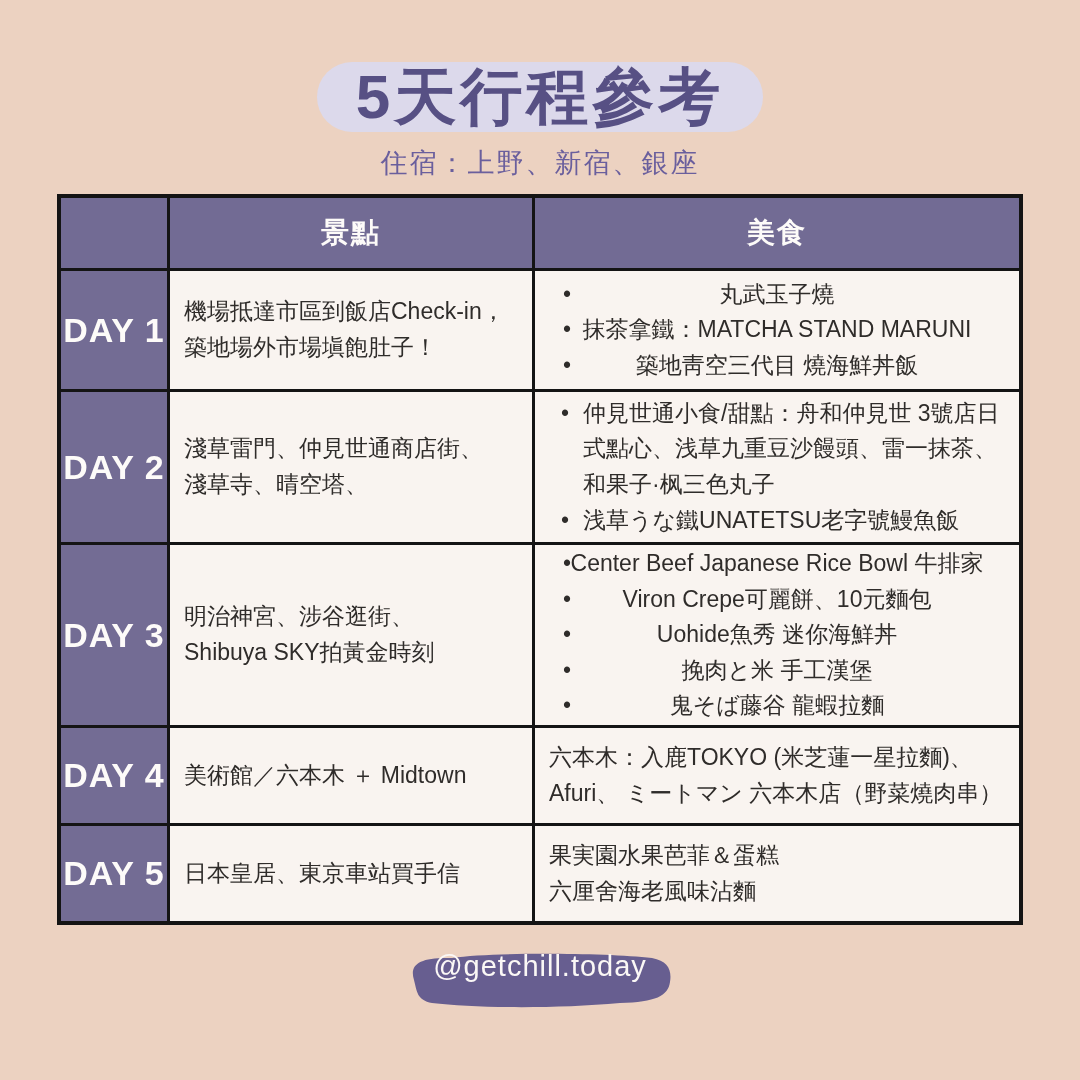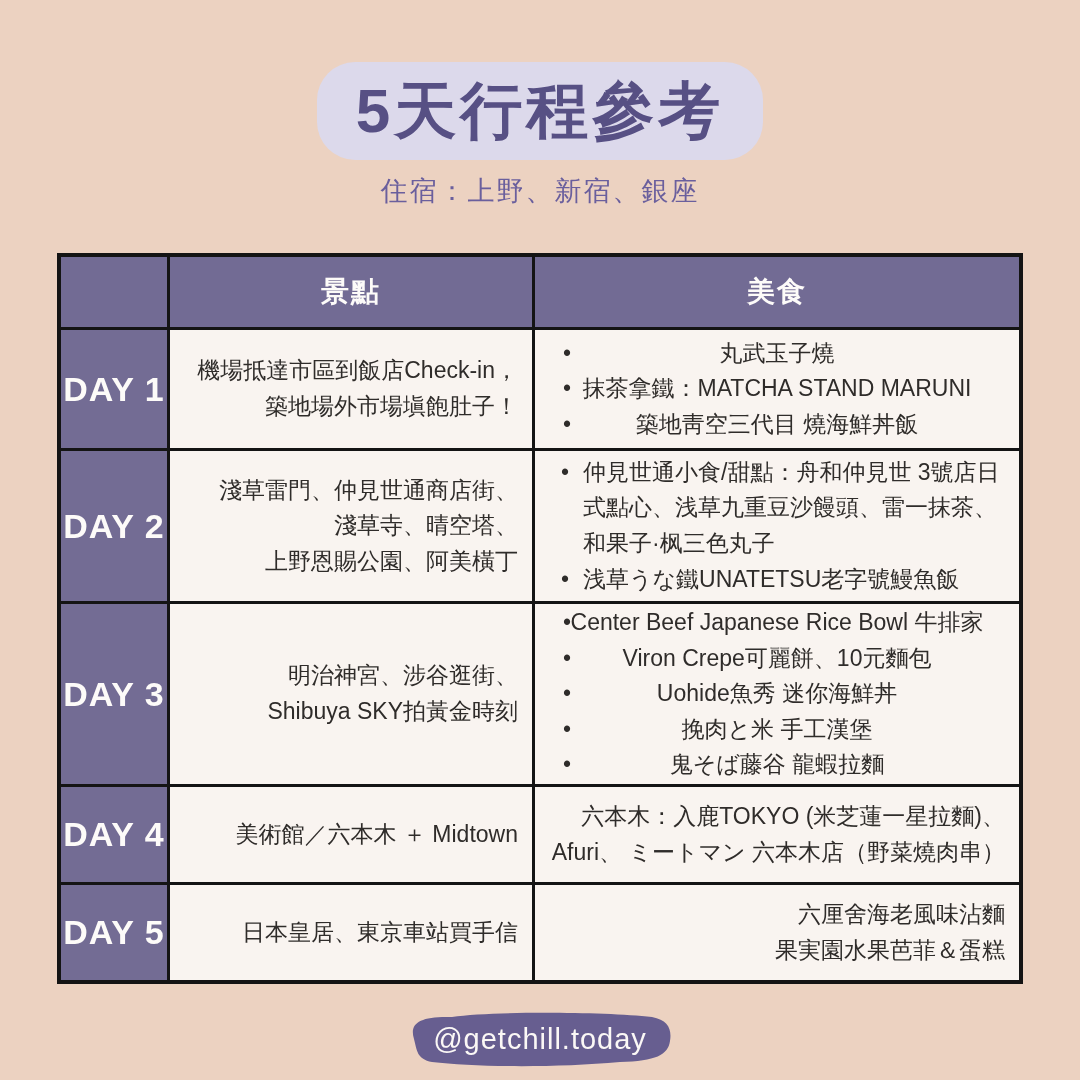--- a/index.html
+++ b/index.html
@@ -5,38 +5,38 @@
   html,body{margin:0;padding:0;}
   body{
     width:1080px;height:1080px;
     background:#ecd2c1;
     font-family:"Liberation Sans","DejaVu Sans",sans-serif;
     overflow:hidden;
     position:relative;
   }
   
   .title-pill{
-    width:446px;height:98px;
+    width:446px;height:70px;
     margin:62px auto 0;
     background:#dcd9eb;
     border-radius:38px;
     display:flex;align-items:center;justify-content:center;
   }
   .title-pill span{
     font-size:62px;font-weight:800;color:#575084;letter-spacing:4px;
   }
   .subtitle{
     margin-top:13px;
     text-align:center;
     font-size:27px;font-weight:400;color:#6a5f9d;letter-spacing:2px;
   }
   
   .itinerary-table{
     width:958px;
-    margin:44px auto 0;
+    margin:13px auto 0;
     display:grid;
     grid-template-columns:106px 362px 484px;
     grid-template-rows:70px 118px 150px 180px 95px 95px;
     gap:3px;
     background:#141414;
     border:4px solid #141414;
   }
   .hcell{
     background:#726b94;
     color:#fdfbf9;
@@ -54,21 +54,21 @@
   .cell{
     background:#f9f4f0;
     color:#2f2c2a;
     font-size:23px;
     line-height:1.55;
     display:flex;flex-direction:column;
     align-items:stretch;justify-content:center;
     padding:8px 14px;
     box-sizing:border-box;
   }
-  .cell .line{width:100%;text-align:right;}
+  .cell .line{width:100%;text-align:left;}
   
   .food-cell.bullets-center .bullet-item{
     position:relative;width:100%;text-align:center;
   }
   .food-cell.bullets-center .bullet{
     position:absolute;left:14px;top:0;
   }
   
   .food-cell.bullets-left{padding-left:22px;padding-right:18px;}
   .food-cell.bullets-left .bullet-item{
@@ -79,21 +79,21 @@
     position:absolute;left:4px;top:0;
   }
   
   .footer-wrap{
     margin-top:25px;
     display:flex;justify-content:center;
   }
   .footer-blob{
     position:relative;
     width:272px;height:60px;
-    display:flex;align-items:center;justify-content:center;
+    display:flex;justify-content:center;
   }
   .footer-blob svg{position:absolute;inset:0;}
   .footer-handle{
     position:relative;
     color:#fbf8f6;font-size:29px;font-weight:400;letter-spacing:1px;
   }
 </style>
 </head>
 <body>
 
@@ -123,21 +123,20 @@
       </div>
       <div class="bullet-item">
         <div class="bullet">•</div>
         <div class="text">築地靑空三代目 燒海鮮丼飯</div>
       </div>
     </div>
     <div class="daycell">DAY 2</div>
     <div class="cell">
       <div class="line">淺草雷門、仲見世通商店街、</div>
       <div class="line">淺草寺、晴空塔、</div>
-      <div class="line">上野恩賜公園、阿美橫丁</div>
     </div>
     <div class="cell food-cell bullets-left">
       <div class="bullet-item">
         <div class="bullet">•</div>
         <div class="text">仲見世通小食/甜點：舟和仲見世 3號店日式點心、浅草九重豆沙饅頭、雷一抹茶、和果子·枫三色丸子</div>
       </div>
       <div class="bullet-item">
         <div class="bullet">•</div>
         <div class="text">浅草うな鐵UNATETSU老字號鰻魚飯</div>
       </div>
@@ -174,22 +173,22 @@
       <div class="line">美術館／六本木 ＋ Midtown</div>
     </div>
     <div class="cell food-cell center">
       <div class="line">六本木：入鹿TOKYO (米芝蓮一星拉麵)、Afuri、 ミートマン 六本木店（野菜燒肉串）</div>
     </div>
     <div class="daycell">DAY 5</div>
     <div class="cell">
       <div class="line">日本皇居、東京車站買手信</div>
     </div>
     <div class="cell food-cell center">
+      <div class="line">果実園水果芭菲＆蛋糕</div>
       <div class="line">六厘舍海老風味沾麵</div>
-      <div class="line">果実園水果芭菲＆蛋糕</div>
     </div>
   </div>
 
 <div class="footer-wrap">
   <div class="footer-blob">
     <svg viewBox="0 0 272 60" width="272" height="60" aria-hidden="true">
       <path d="M10,30 C5,14 16,7 48,8 C90,2 200,3 248,8 C264,11 268,20 266,32 C264,46 252,52 216,53 C150,59 70,58 28,53 C13,50 13,42 10,30 Z" fill="#675e90"></path>
     </svg>
     <span class="footer-handle">@getchill.today</span>
   </div>

